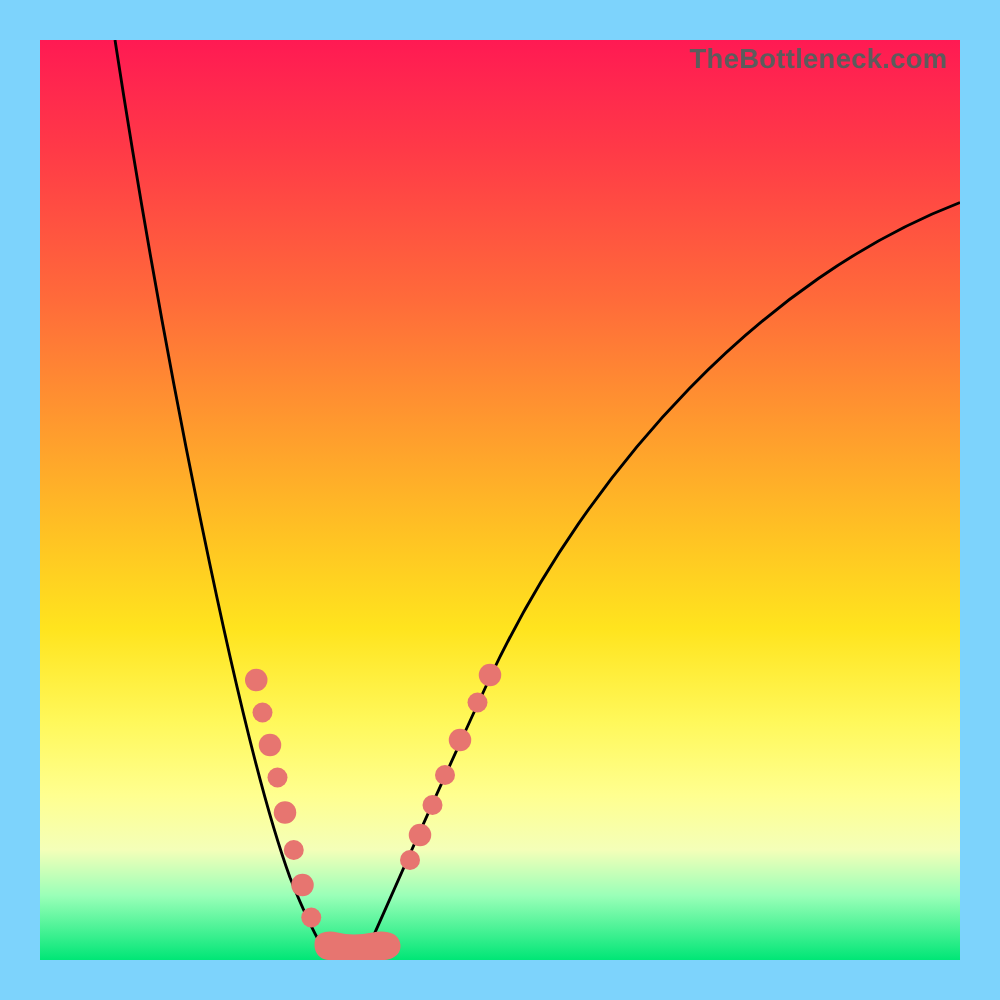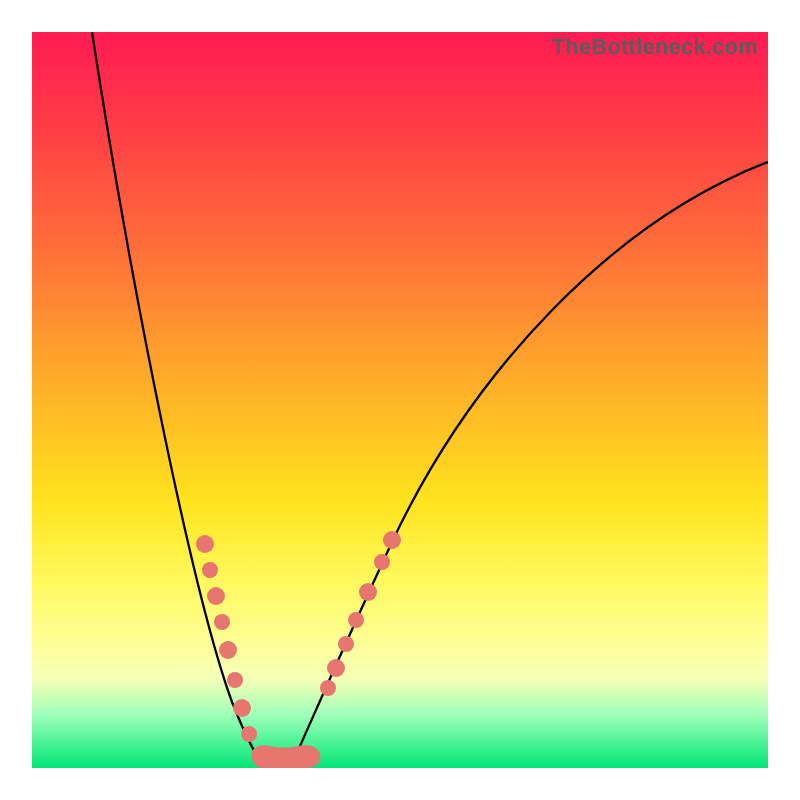--- a/index.html
+++ b/index.html
@@ -9,21 +9,21 @@
     height: 800px;
     background: #000;
     overflow: hidden;
   }
   .frame {
     position: absolute;
     top: 0;
     left: 0;
     width: 800px;
     height: 800px;
-    background: #ffffff;
+    background: #7dd3fc;
   }
   .plot {
     position: absolute;
     top: 32px;
     left: 32px;
     width: 736px;
     height: 736px;
     background: linear-gradient(to bottom,
       #ff1a53 0%,
       #ff3a47 12%,

